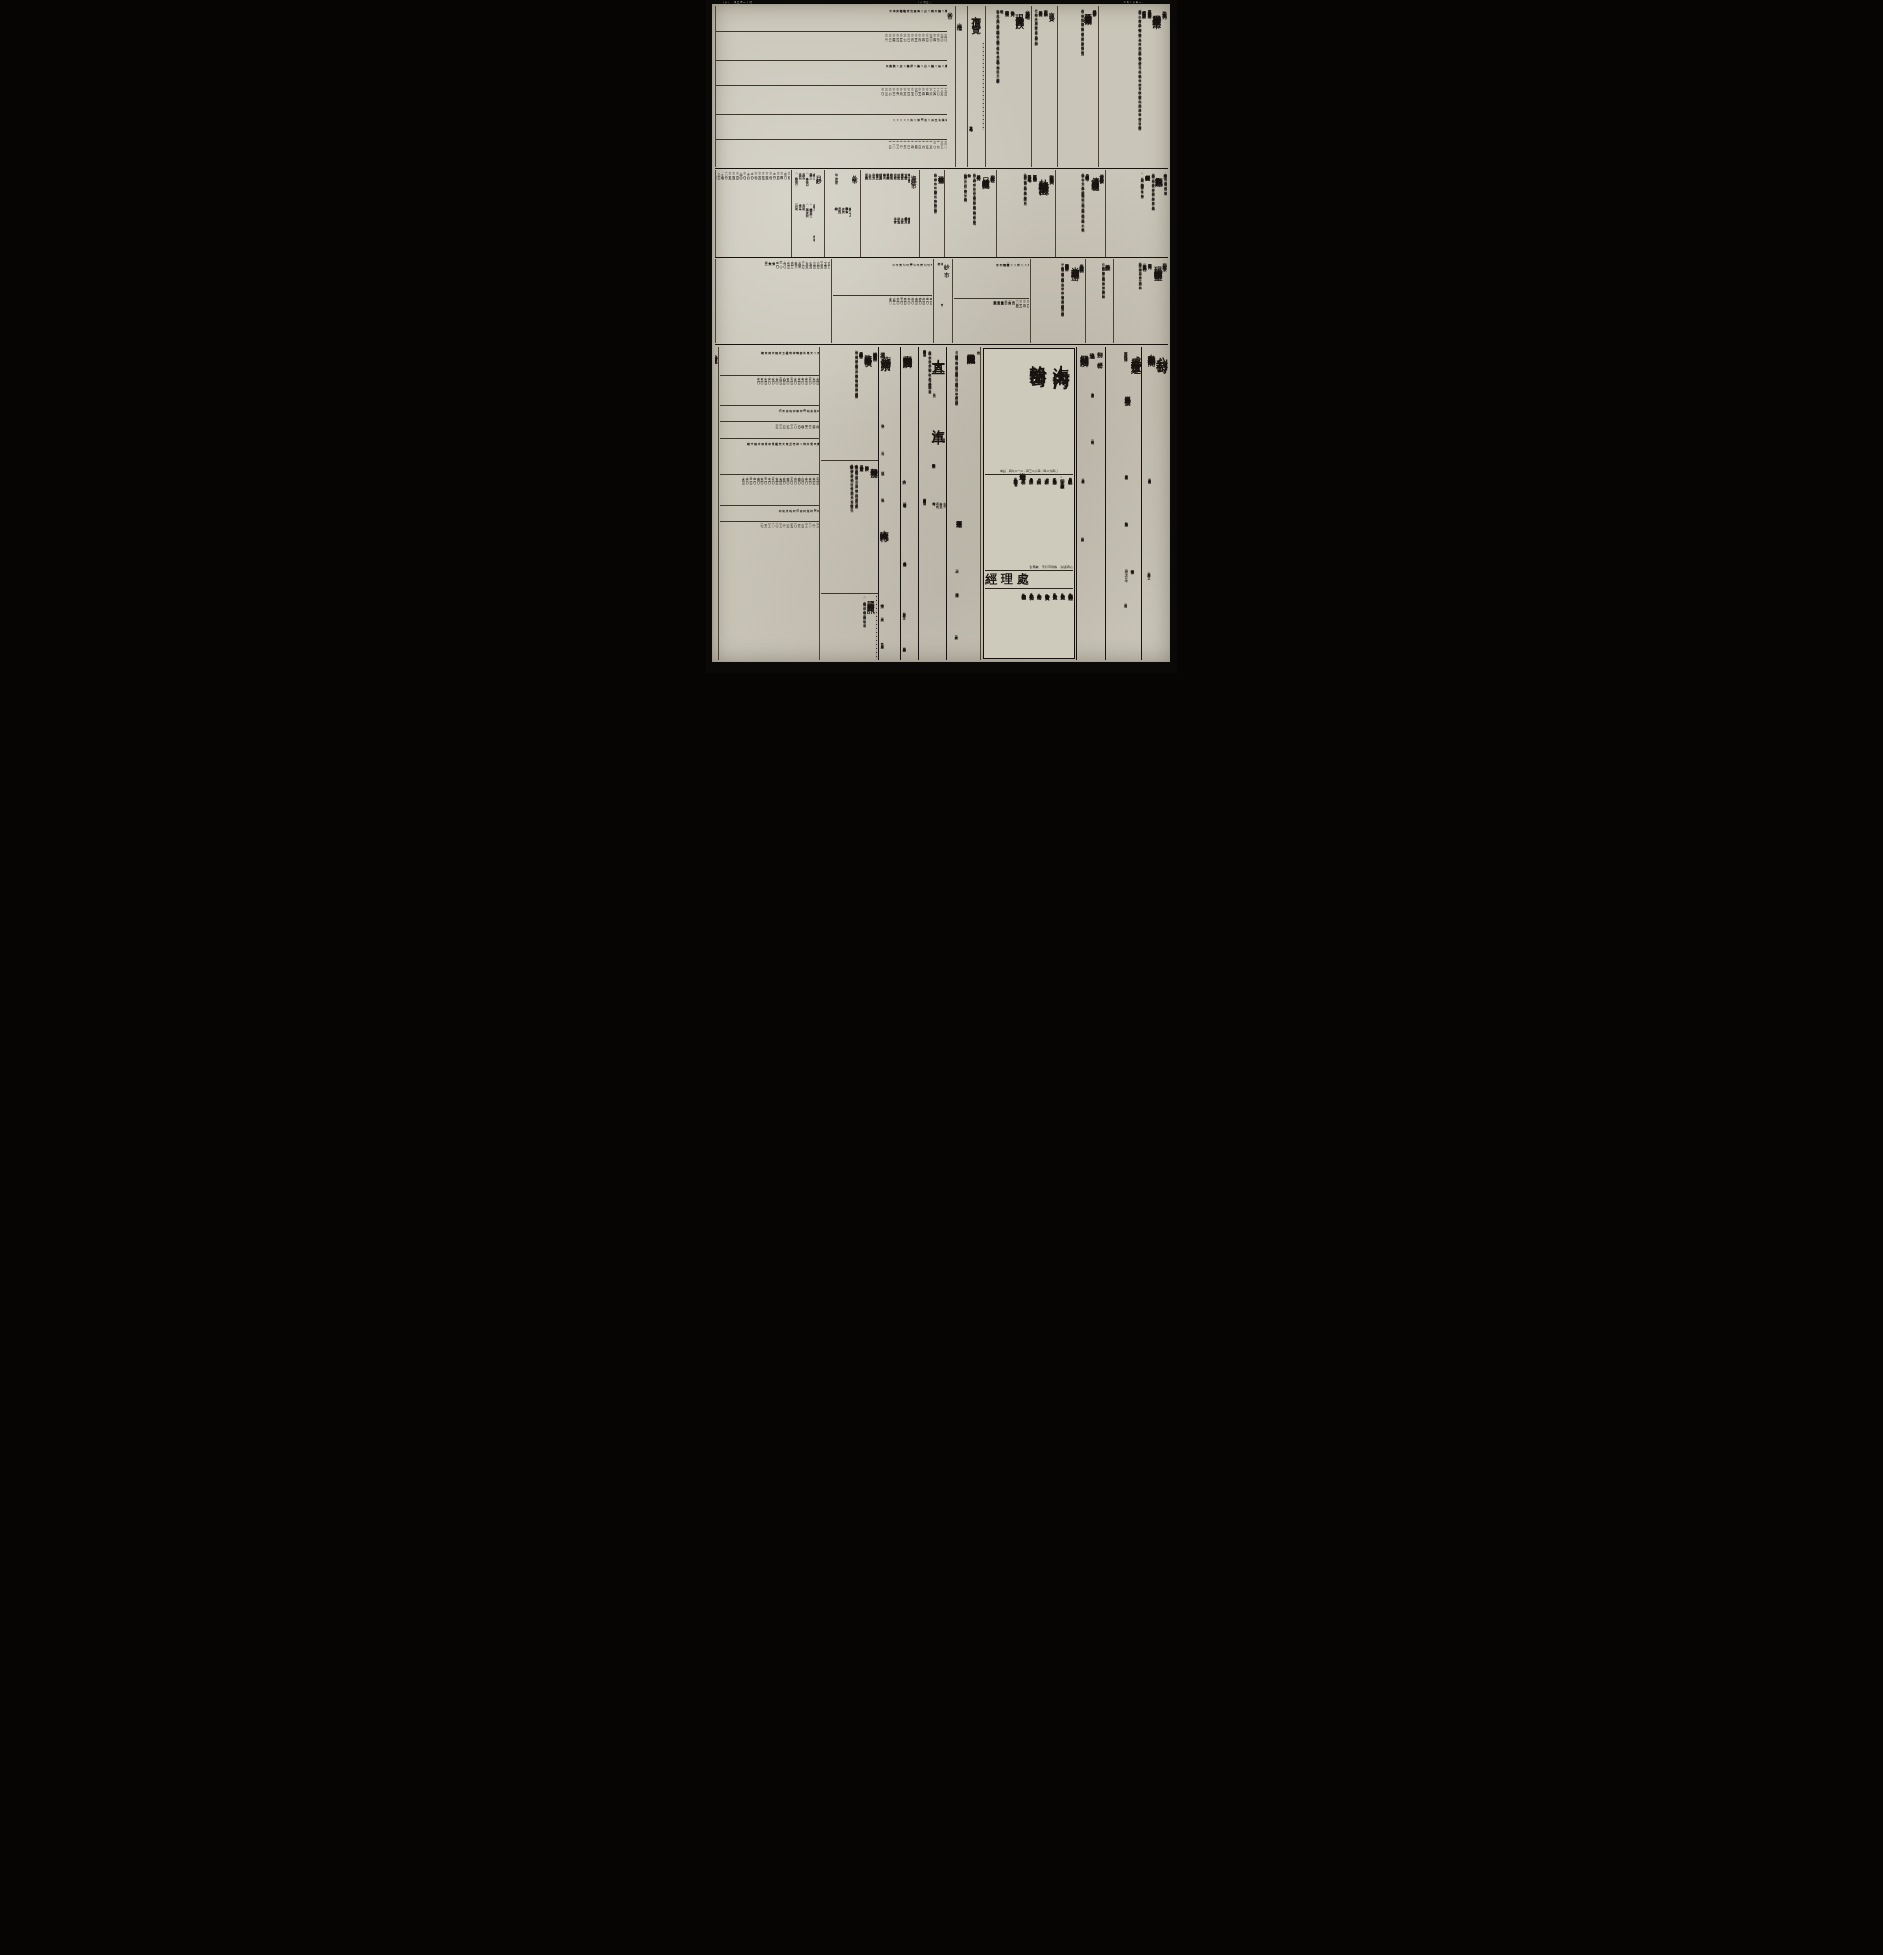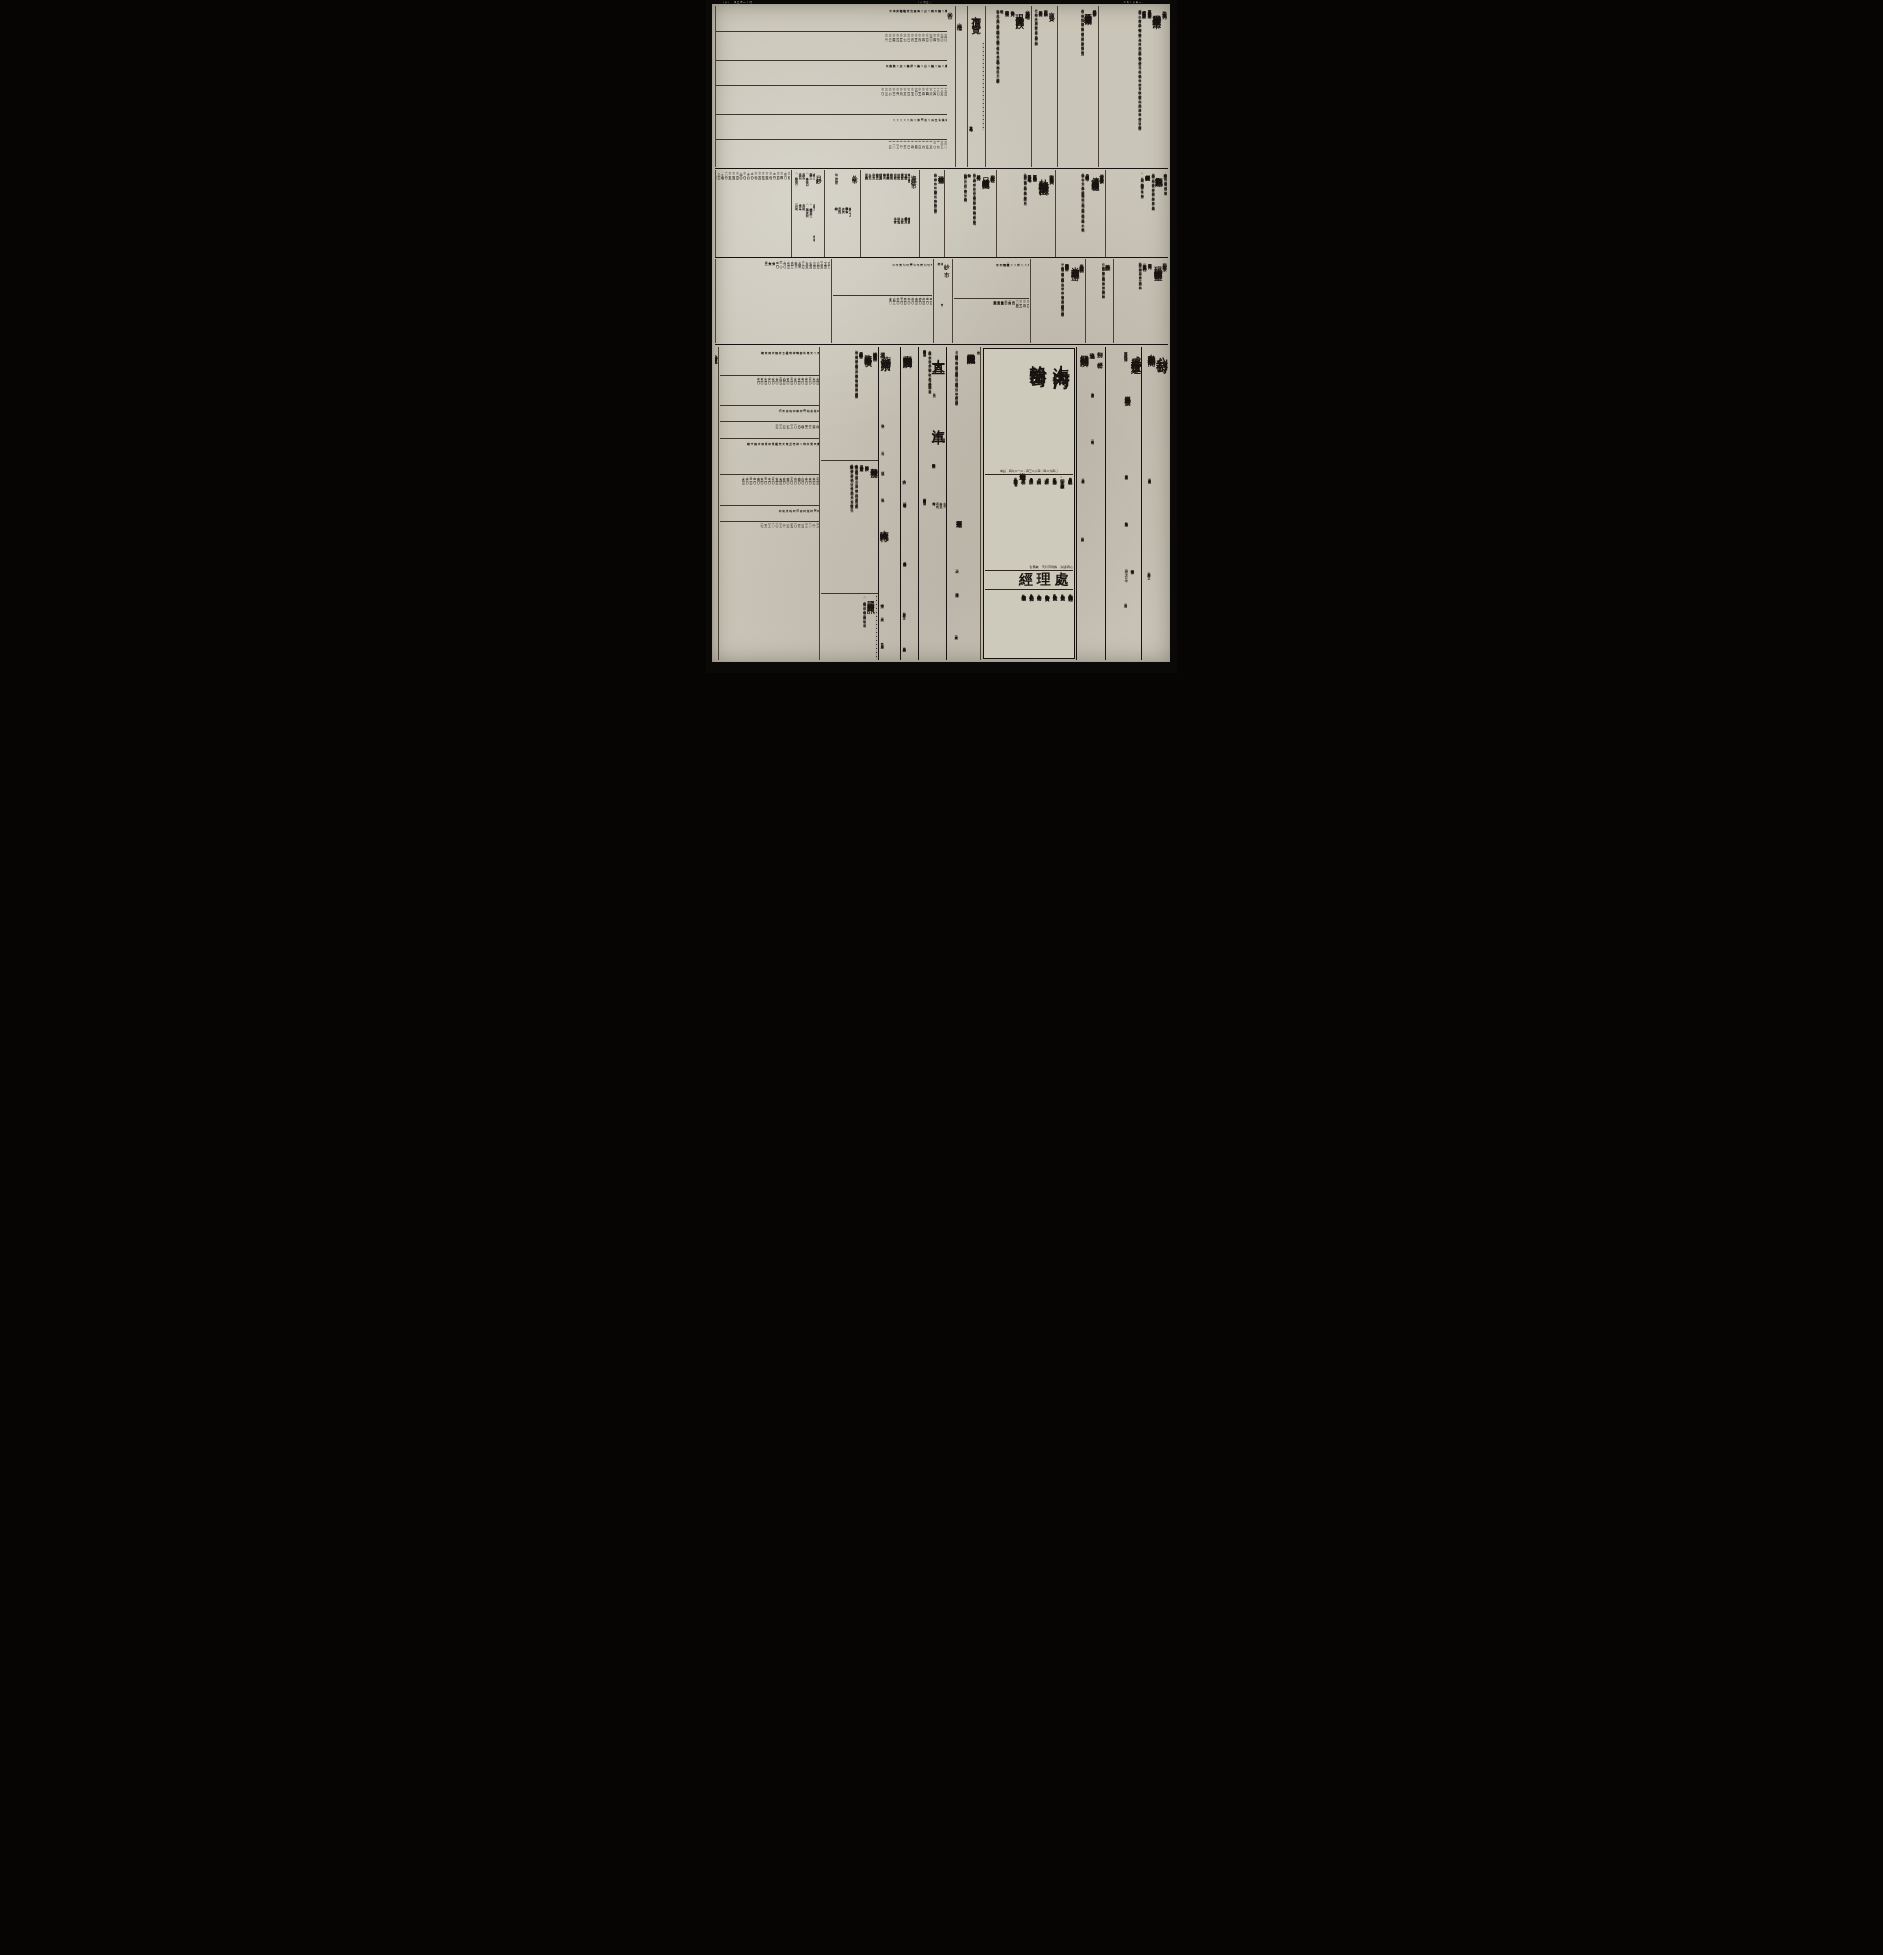--- a/index.html
+++ b/index.html
@@ -38,21 +38,21 @@
   .adbig{font-size:11px;font-weight:bold;letter-spacing:1.6px;line-height:1;margin:0;}
   .adbig2{font-size:7.8px;font-weight:bold;letter-spacing:0.8px;line-height:1;margin:0;}
   .adsmall{font-size:3.1px;line-height:1.2;}
   .adnote{font-size:3.5px;font-weight:bold;}
   .boxad{border:1.2px solid #14100b;background:#cdc9bb;height:100%;box-sizing:border-box;padding:1.6px;display:flex;flex-direction:column;}
   .grp{writing-mode:vertical-rl;text-orientation:upright;line-height:1.05;}
   .grp .g0{font-size:4.3px;font-weight:bold;}
   .grp .g1{font-size:2.5px;}
   .grp .g2{font-size:2.7px;}
   .sched{display:flex;flex-direction:row-reverse;gap:1.2px;height:100%;overflow:hidden;}
-  .mgr-label{font-size:14px;font-weight:bold;direction:rtl;text-align:right;letter-spacing:3.9px;border-top:0.4px solid #2c261d;border-bottom:0.4px solid #2c261d;padding:0.4px 0;}
+  .mgr-label{font-size:12px;font-weight:bold;direction:rtl;text-align:left;letter-spacing:3.9px;border-top:0.4px solid #2c261d;border-bottom:0.4px solid #2c261d;padding:0.4px 0;}
   .companies{display:flex;flex-direction:row-reverse;gap:1.2px;overflow:hidden;flex:1;}
   .companies .g0{font-size:4.7px;font-weight:bold;}
   .companies .g1{font-size:2.5px;}
   .tel{font-size:2.9px;}
 </style>
 </head>
 <body>
 
 <div class="sheet">
   <span class="edge-note" style="right:35px">三月十八日一</span>

